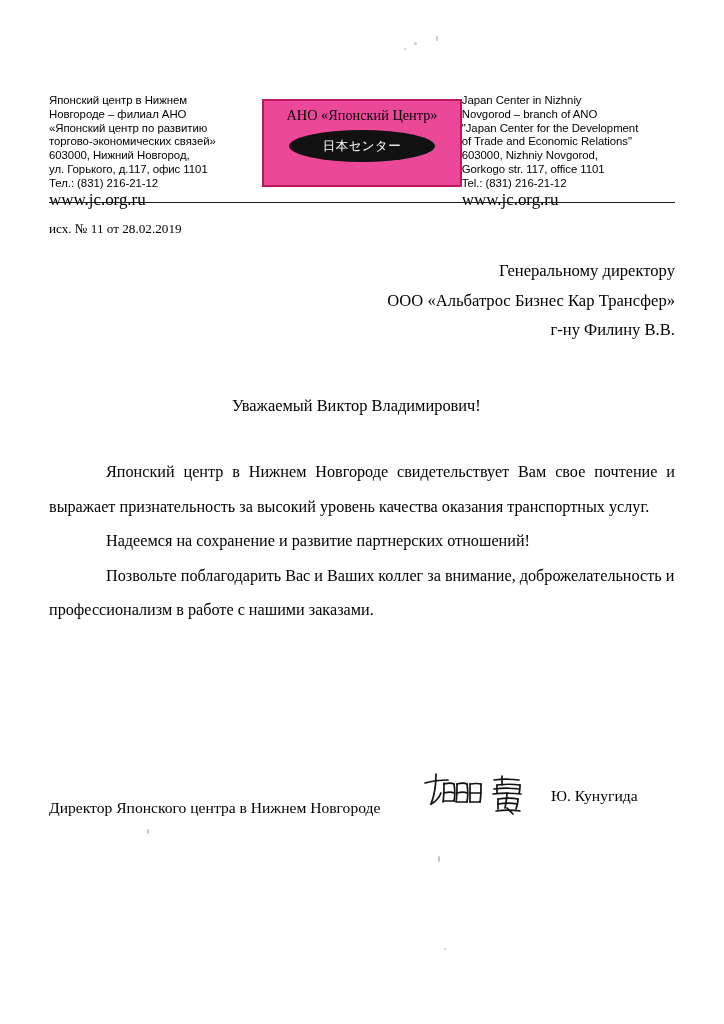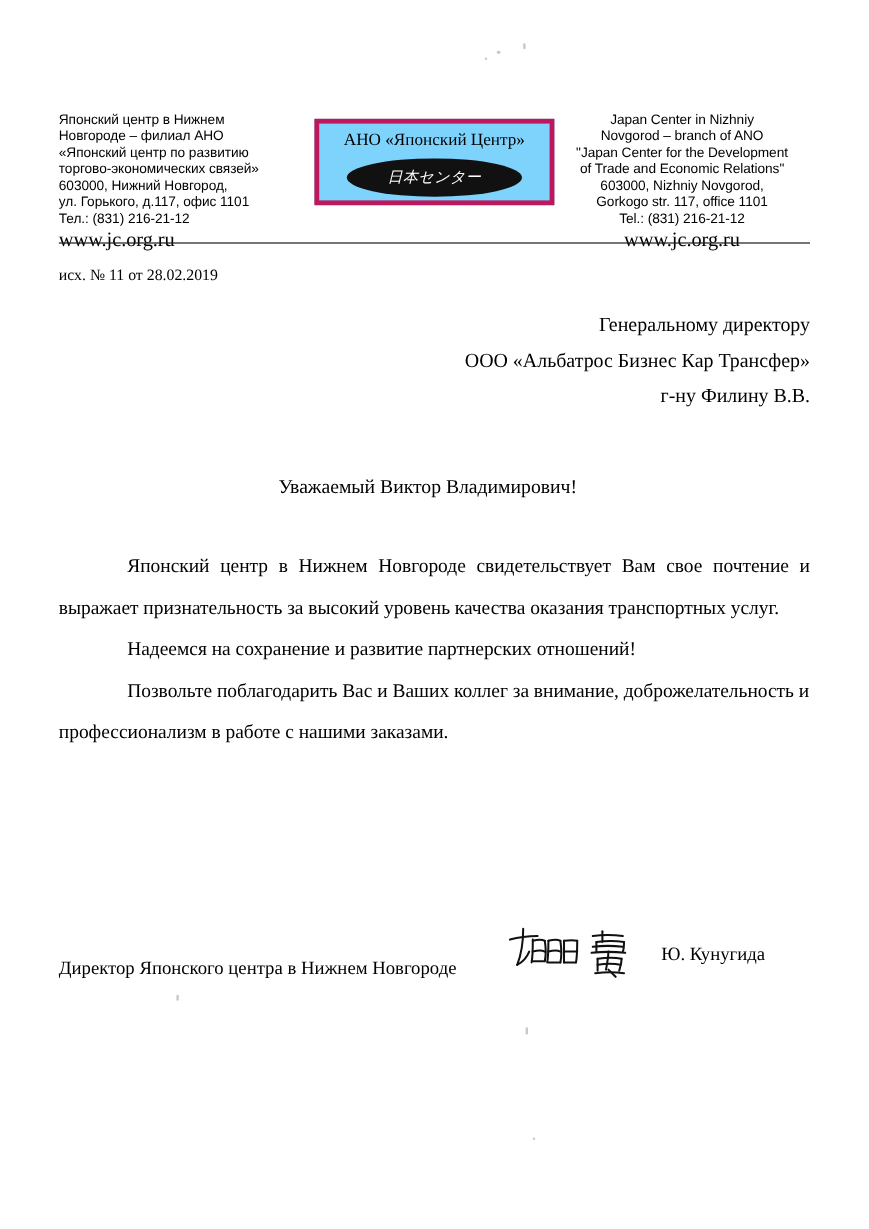--- a/index.html
+++ b/index.html
@@ -45,38 +45,38 @@
   }
 
   .lh-col {
     font-family: "Liberation Sans", "DejaVu Sans", sans-serif;
     font-size: 11.4px;
     line-height: 13.8px;
     letter-spacing: -0.05px;
     width: 216px;
   }
   .lh-left  { text-align: left; }
-  .lh-right { text-align: center; }
+  .lh-right { text-align: left; }
 
   .lh-col .site {
     font-family: "Liberation Serif", "DejaVu Serif", serif;
     font-size: 17px;
     line-height: 15px;
     padding-top: 1px;
   }
 
   
   .logo-box {
     width: 202px;
-    height: 72px;
-    border: 4px solid #be185d;
+    height: 88px;
+    border: 2px solid #be185d;
     box-sizing: border-box;
     position: relative;
     margin-top: 5px;
-    background: #7dd3fc;
+    background: #ec4899;
   }
   .logo-top, .logo-bottom {
     position: absolute;
     left: 0;
     width: 100%;
     text-align: center;
     font-family: "Liberation Serif", "DejaVu Serif", serif;
     font-size: 14.3px;
     line-height: 16px;
     white-space: nowrap;
@@ -89,21 +89,20 @@
     left: 50%;
     top: 29px;
     transform: translateX(-50%);
     width: 146px;
     height: 32px;
     background: #111111;
     border-radius: 50% / 50%;
     display: flex;
     align-items: center;
     justify-content: center;
-    font-style: italic;
   }
   .logo-ellipse span {
     color: #ffffff;
     font-family: "DejaVu Sans", "Liberation Sans", sans-serif;
     font-size: 12.5px;
     letter-spacing: .4px;
     line-height: 1;
   }
 
   

